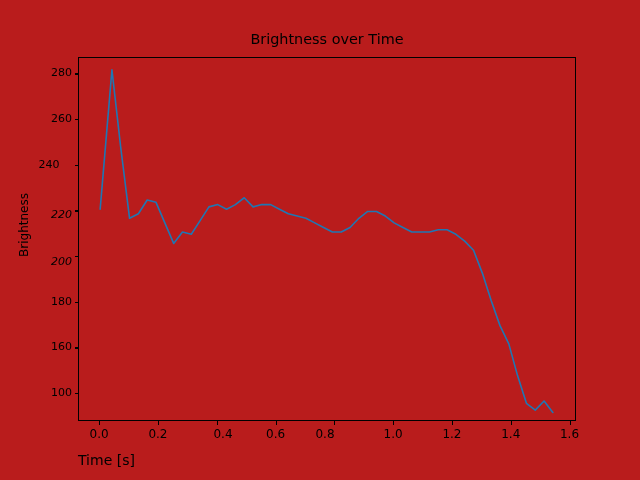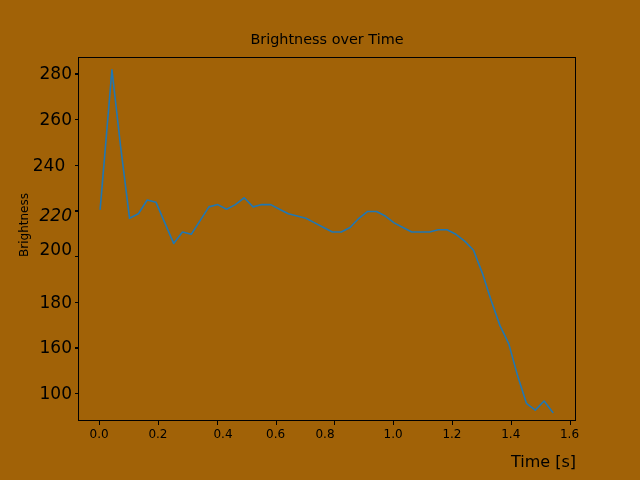--- a/index.html
+++ b/index.html
@@ -11,21 +11,21 @@
     width: 640px;
     height: 480px;
     font-family: "DejaVu Sans", sans-serif;
     color: #000000;
     overflow: hidden;
   }
   #figure {
     position: relative;
     width: 640px;
     height: 480px;
-    background: #a16207;
+    background: #b91c1c;
   }
   #chart-title {
     position: absolute;
     left: 78px;
     top: 30px;
     width: 498px;
     text-align: center;
     font-size: 14.4px;
     color: #000000;
     line-height: 18px;
@@ -46,21 +46,21 @@
     top: 0;
     width: 498px;
     height: 364px;
     display: block;
   }
   .ytick-label {
     position: absolute;
     right: 0;
     width: 46px;
     text-align: right;
-    font-size: 17px;
+    font-size: 11px;
     line-height: 12px;
     color: #000000;
   }
   #ytick-labels {
     position: absolute;
     left: 16px;
     top: 0;
     width: 56px;
     height: 480px;
   }
@@ -78,22 +78,22 @@
     left: 0;
     top: 0;
     width: 580px;
     height: 480px;
   }
   #xlabel {
     position: absolute;
     left: 78px;
     top: 452px;
     width: 498px;
-    text-align: right;
-    font-size: 16px;
+    text-align: left;
+    font-size: 14px;
     color: #000000;
   }
   #ylabel {
     position: absolute;
     left: -36px;
     top: 218px;
     width: 120px;
     text-align: center;
     font-size: 12px;
     color: #000000;
@@ -115,21 +115,21 @@
   <div id="plot-area">
     <svg id="plot-svg" viewBox="0 0 498 364" preserveAspectRatio="none">
       <polyline id="data-line" fill="none" stroke="#1f77b4" stroke-width="1.6" stroke-linejoin="round" stroke-linecap="round" points="21.17,151.17 32.93,11.87 41.74,89.52 50.56,160.31 59.38,155.74 68.20,142.04 77.02,144.32 85.84,164.87 94.66,185.43 103.48,174.01 112.30,176.29 121.12,162.59 129.94,148.89 138.76,146.60 147.58,151.17 156.40,146.60 165.22,139.75 174.04,148.89 182.85,146.60 191.67,146.60 200.49,151.17 209.31,155.74 218.13,158.02 226.95,160.31 235.77,164.87 244.59,169.44 253.41,174.01 262.23,174.01 271.05,169.44 279.87,160.31 288.69,153.46 297.51,153.46 306.33,158.02 315.15,164.87 323.96,169.44 332.78,174.01 341.60,174.01 350.42,174.01 359.24,171.72 368.06,171.72 376.88,176.29 385.70,183.14 394.52,192.28 403.34,215.11 412.16,242.51 420.98,267.63 429.80,285.90 438.62,317.87 447.44,345.27 456.26,352.13 465.07,342.99 473.89,354.41"></polyline>
     </svg>
   </div>
 
   <div id="ytick-labels">
       <div class="ytick-label" style="top: 387.141px;">100</div>
       <div class="ytick-label" style="top: 341.469px;">160</div>
       <div class="ytick-label" style="top: 295.798px;">180</div>
-      <div class="ytick-label" style="top: 243px;">200</div>
+      <div class="ytick-label" style="top: 256px; font-style: italic;">200</div>
       <div class="ytick-label" style="top: 209px; font-style: italic;">220</div>
       <div class="ytick-label" style="top: 158.784px; text-align: center;">240</div>
       <div class="ytick-label" style="top: 113.113px;">260</div>
       <div class="ytick-label" style="top: 67.4417px;">280</div>
     </div>
   <div id="xtick-labels">
       <div class="xtick-label" style="left: 99.1665px; top: 428px;">0.0</div>
       <div class="xtick-label" style="left: 157.962px; top: 428px;">0.2</div>
       <div class="xtick-label" style="left: 223px; top: 428px;">0.4</div>
       <div class="xtick-label" style="left: 275.554px; top: 428px;">0.6</div>

